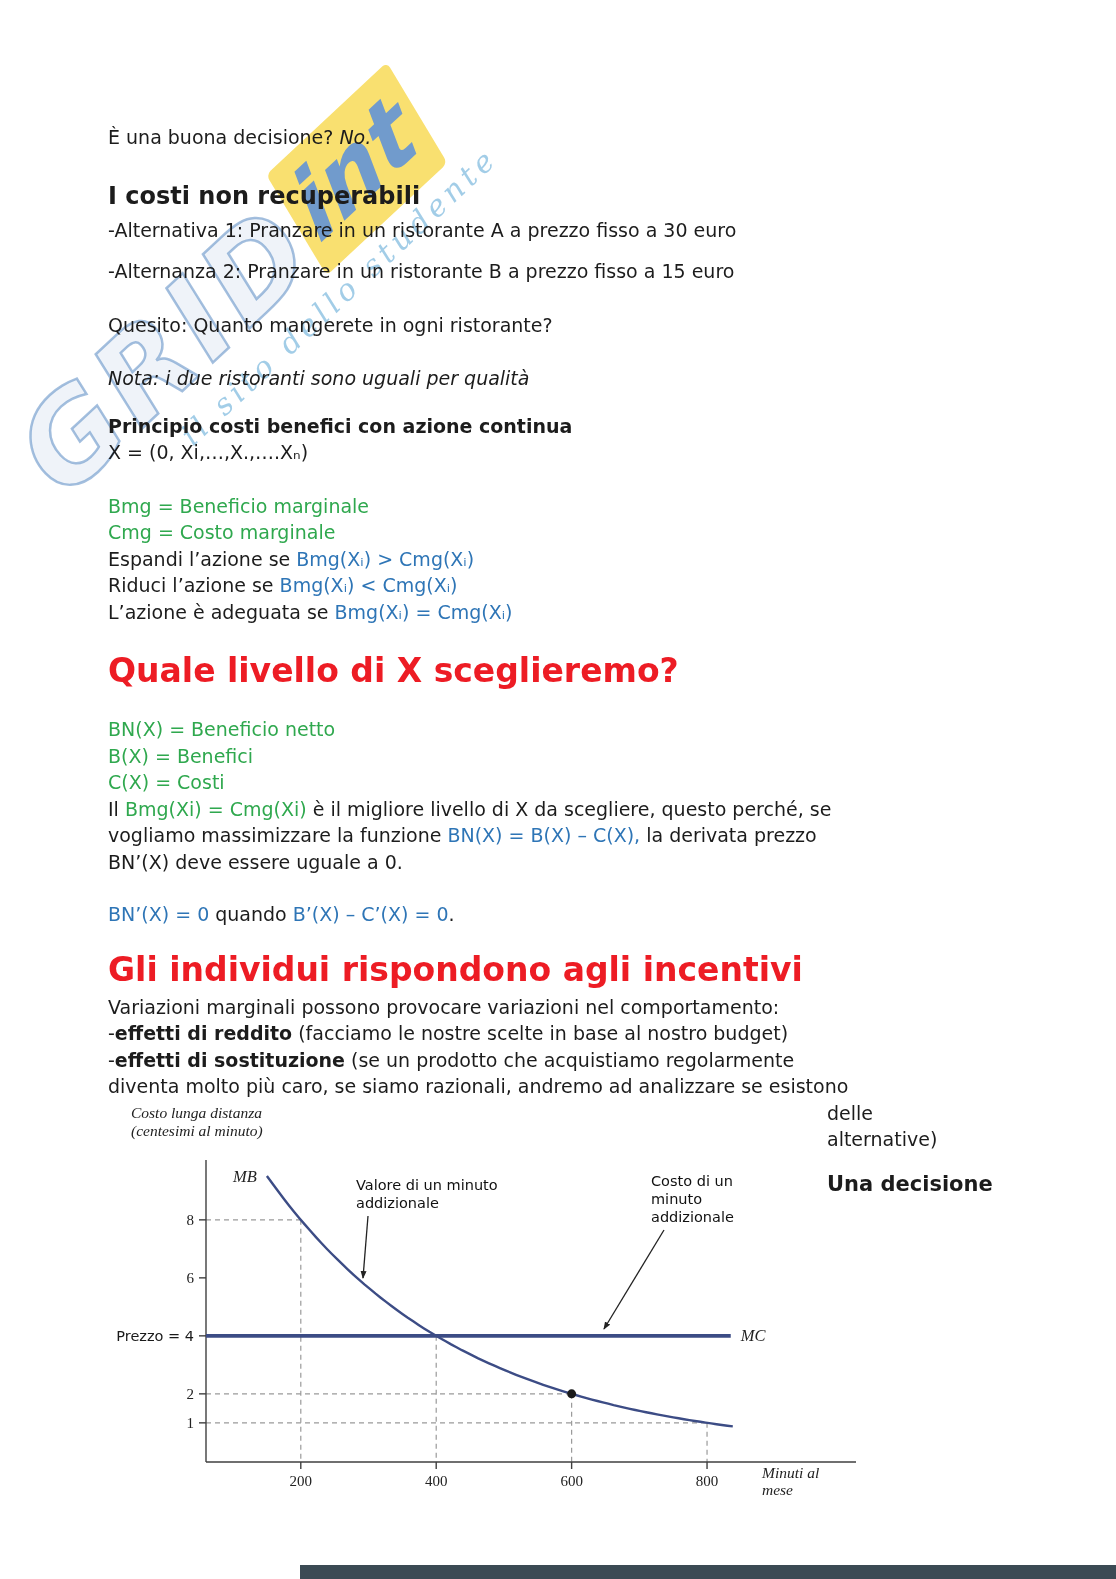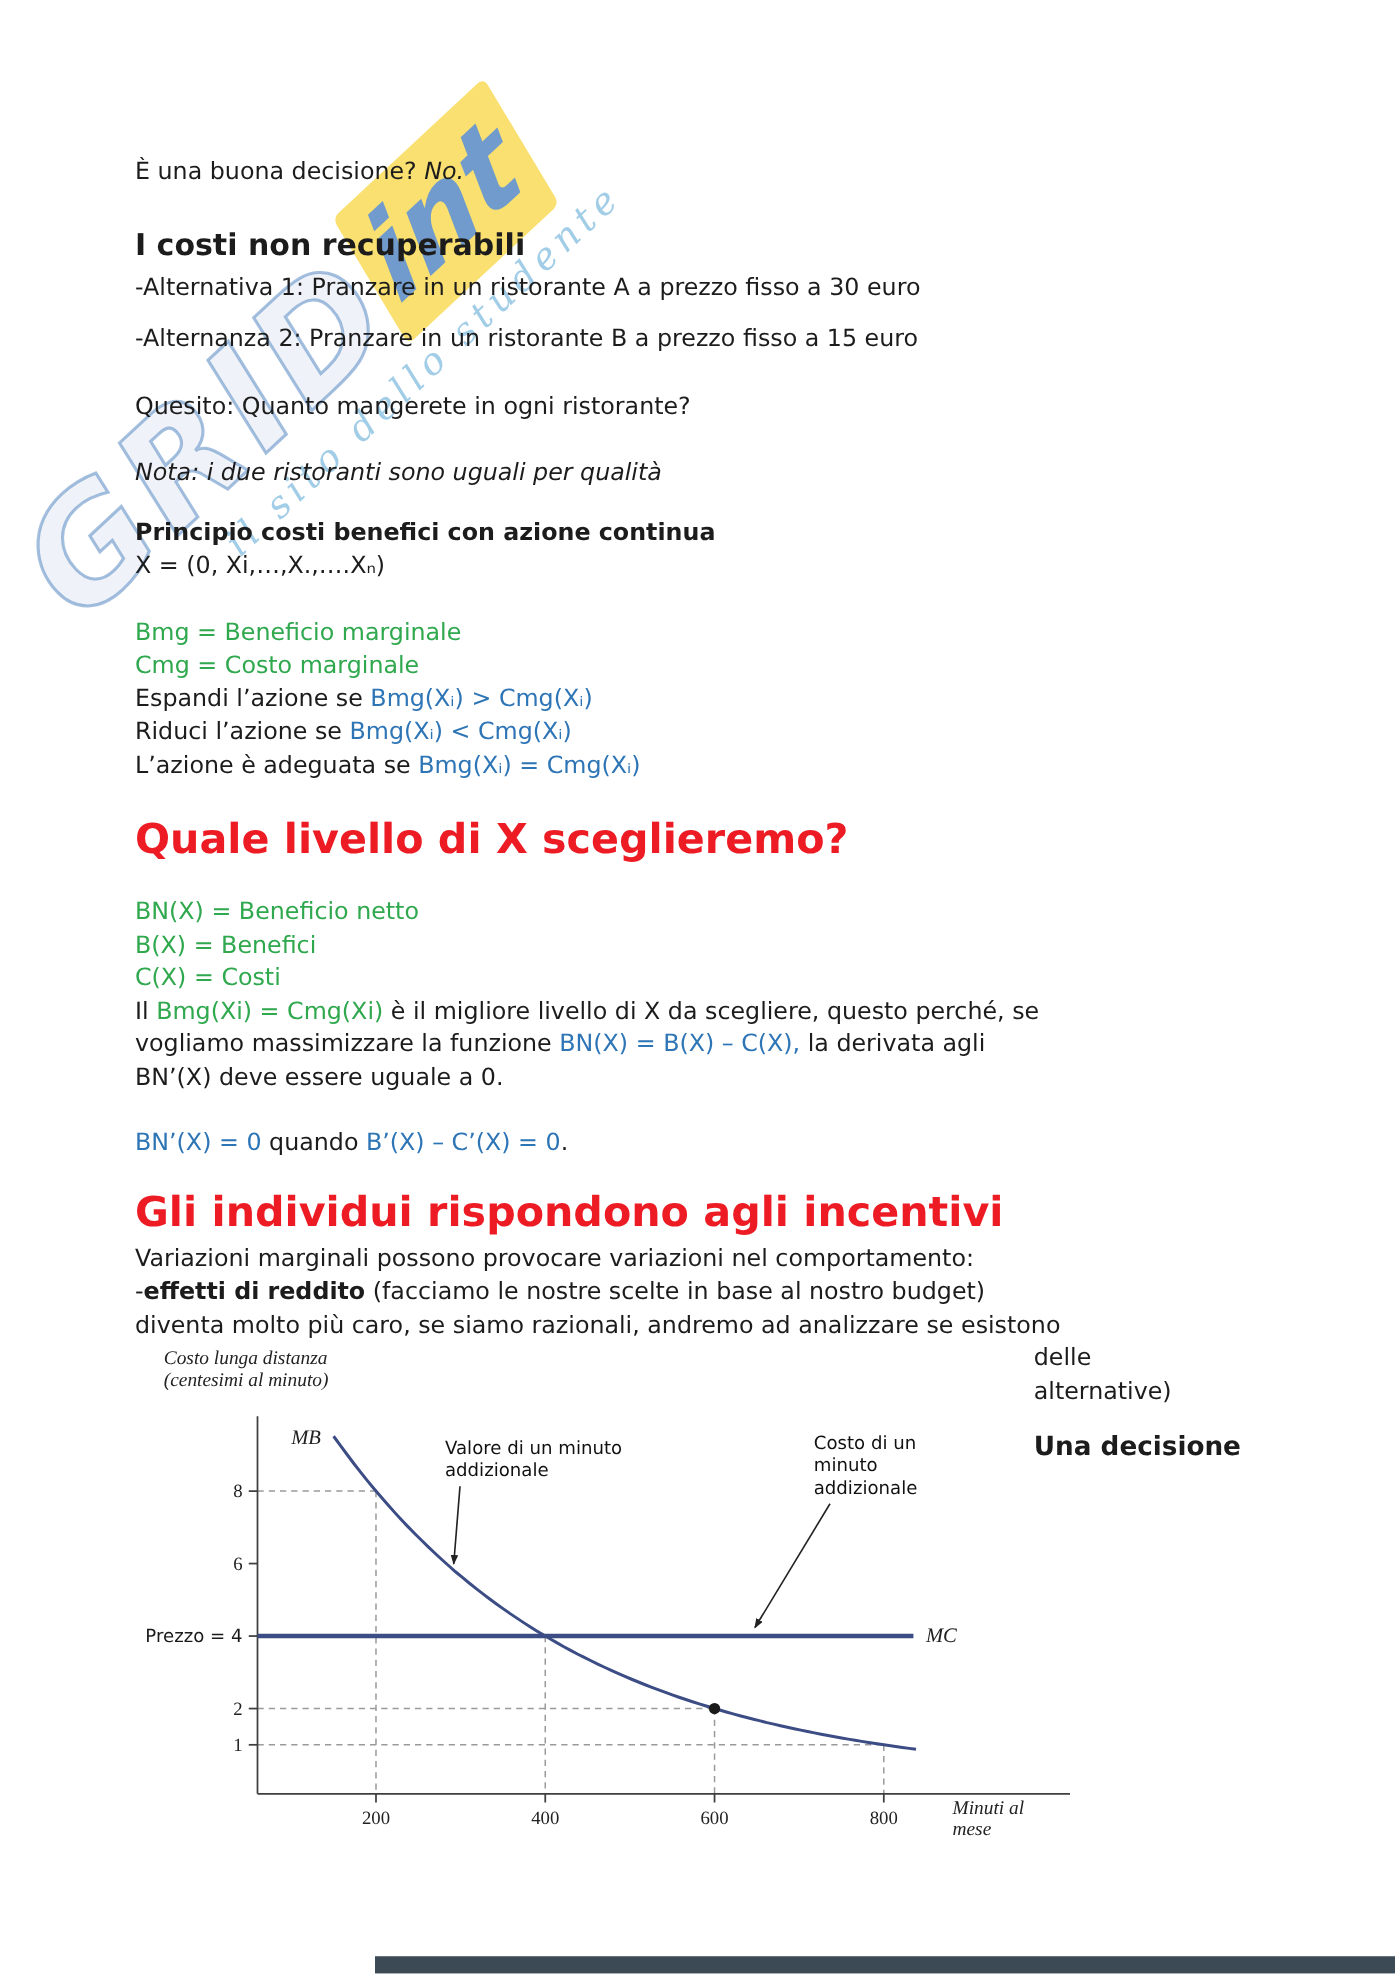--- a/index.html
+++ b/index.html
@@ -123,31 +123,32 @@
     </div>
 
     <h1 class="red">Quale livello di X sceglieremo?</h1>
 
 
     <div class="body defs2">
       <div class="line green">BN(X) = Beneficio netto</div>
       <div class="line green">B(X) = Benefici</div>
       <div class="line green">C(X) = Costi</div>
       <div class="line"><span>Il </span><span class="green">Bmg(Xi) = Cmg(Xi)</span><span> è il migliore livello di X da scegliere, questo perché, se</span></div>
-      <div class="line"><span>vogliamo massimizzare la funzione </span><span class="blue">BN(X) = B(X) – C(X),</span><span> la derivata agli</span></div>
+      <div class="line"><span>vogliamo massimizzare la funzione </span><span class="blue">BN(X) = B(X) – C(X),</span><span> la derivata prezzo</span></div>
       <div class="line">BN’(X) deve essere uguale a 0.</div>
     </div>
 
     <p class="body line p3"><span class="blue">BN’(X) = 0</span><span> quando </span><span class="blue">B’(X) – C’(X) = 0</span><span>.</span></p>
 
     <h1 class="red second">Gli individui rispondono agli incentivi</h1>
 
     <div class="body">
       <div class="line">Variazioni marginali possono provocare variazioni nel comportamento:</div>
       <div class="line"><span>-</span><span class="b">effetti di reddito</span><span> (facciamo le nostre scelte in base al nostro budget)</span></div>
+      <div class="line"><span>-</span><span class="b">effetti di sostituzione</span><span> (se un prodotto che acquistiamo regolarmente</span></div>
       <div class="line">diventa molto più caro, se siamo razionali, andremo ad analizzare se esistono</div>
     </div>
 
     <div class="bottom">
       <figure class="chart">
         <svg id="chart-svg" width="780" height="404" viewBox="0 0 780 404" xmlns="http://www.w3.org/2000/svg">
             <defs>
               <marker id="arr" markerWidth="10" markerHeight="8" refX="7" refY="3" orient="auto" markerUnits="userSpaceOnUse">
                 <path d="M0,0 L8,3 L0,6 z" fill="#222"></path>
               </marker>

